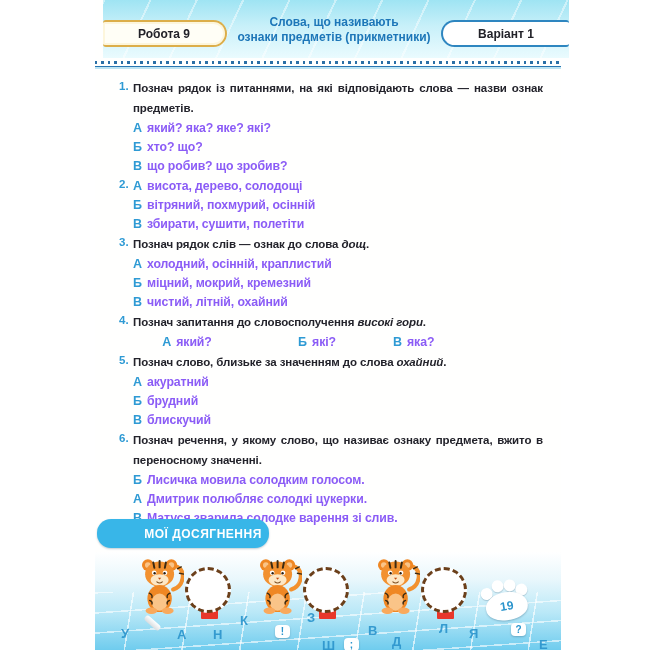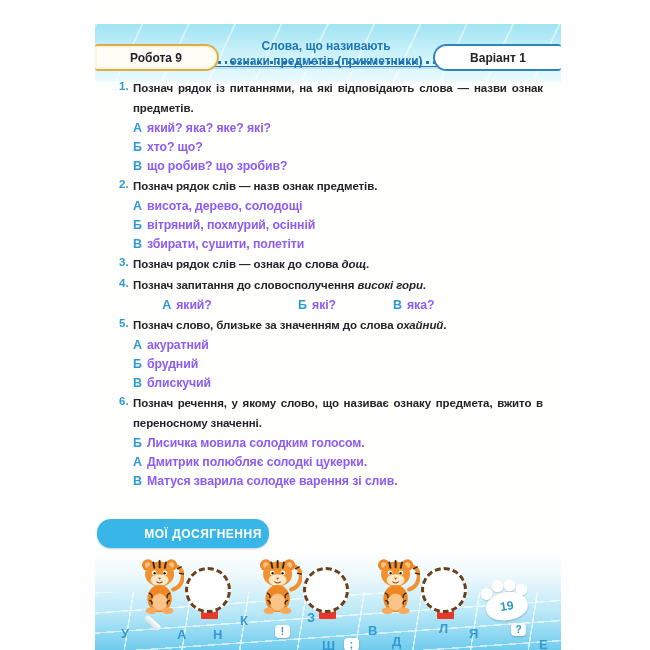--- a/index.html
+++ b/index.html
@@ -1,22 +1,22 @@
 <!DOCTYPE html>
 <html><head>
 <meta charset="utf-8">
 <style>
   * { margin:0; padding:0; box-sizing:border-box; }
   html,body { width:650px; height:650px; font-family:"Liberation Sans", sans-serif; }
   .stage { width:650px; height:650px; background:#ffffff; position:relative; overflow:hidden; }
   .page { position:absolute; left:95px; top:0; width:466px; height:650px; background:#fffffe; }
 
   
-  .band { position:absolute; left:0; top:0; width:100%; height:58px;
-          background:linear-gradient(180deg,#9fe4f3 0%, #c8f0f9 45%, #eafbfe 100%);margin-top:24px; }
+  .band { position:absolute; left:8px; top:0; width:100%; height:58px;
+          background:linear-gradient(180deg,#9fe4f3 0%, #c8f0f9 45%, #eafbfe 100%); }
   .band::after { content:""; position:absolute; inset:0;
           background:repeating-linear-gradient(115deg, rgba(255,255,255,.45) 0 2px, transparent 2px 42px); }
   .work-box { position:absolute; left:0; top:20px; width:124px; height:27px; background:#fffef6;
           border:2px solid #dcae4a; border-left:none; border-radius:3px 14px 14px 3px;
           box-shadow:0 0 0 2px #fdf6dc inset; display:flex; align-items:center; justify-content:center; z-index:2; }
   .variant-box { position:absolute; right:0; top:20px; width:128px; height:27px; background:#ffffff;
           border:2px solid #2e86c0; border-right:none; border-radius:14px 3px 3px 14px;
           display:flex; align-items:center; justify-content:center; z-index:2; }
   .box-label { font-size:12px; font-weight:bold; color:#222229; }
   .title { position:absolute; left:130px; right:134px; top:15px; text-align:center; z-index:2;
@@ -110,31 +110,35 @@
     <span class="q-prompt">Познач рядок із питаннями, на які відповідають слова — назви ознак предметів.</span>
     <div class="options">
             <div class="option"><span class="opt-letter">А</span><span class="opt-text">який? яка? яке? які?</span></div>
             <div class="option"><span class="opt-letter">Б</span><span class="opt-text">хто? що?</span></div>
             <div class="option"><span class="opt-letter">В</span><span class="opt-text">що робив? що зробив?</span></div>
           </div>
   </div>
 
   <div class="question">
     <span class="q-num">2.</span>
-    <span class="q-prompt">Познач рядок слів — назв ознак предметів.</span>
     <div class="options">
             <div class="option"><span class="opt-letter">А</span><span class="opt-text">висота, дерево, солодощі</span></div>
             <div class="option"><span class="opt-letter">Б</span><span class="opt-text">вітряний, похмурий, осінній</span></div>
             <div class="option"><span class="opt-letter">В</span><span class="opt-text">збирати, сушити, полетіти</span></div>
           </div>
   </div>
 
   <div class="question">
     <span class="q-num">3.</span>
     <span class="q-prompt">Познач рядок слів — ознак до слова <span class="em">дощ</span>.</span>
+    <div class="options">
+            <div class="option"><span class="opt-letter">А</span><span class="opt-text">холодний, осінній, краплистий</span></div>
+            <div class="option"><span class="opt-letter">Б</span><span class="opt-text">міцний, мокрий, кремезний</span></div>
+            <div class="option"><span class="opt-letter">В</span><span class="opt-text">чистий, літній, охайний</span></div>
+          </div>
   </div>
 
   <div class="question">
     <span class="q-num">4.</span>
     <span class="q-prompt">Познач запитання до словосполучення <span class="em">високі гори</span>.</span>
     <div class="options inline">
             <div class="option"><span class="opt-letter">А</span><span class="opt-text">який?</span></div>
             <div class="option"><span class="opt-letter">Б</span><span class="opt-text">які?</span></div>
             <div class="option"><span class="opt-letter">В</span><span class="opt-text">яка?</span></div>
           </div>

